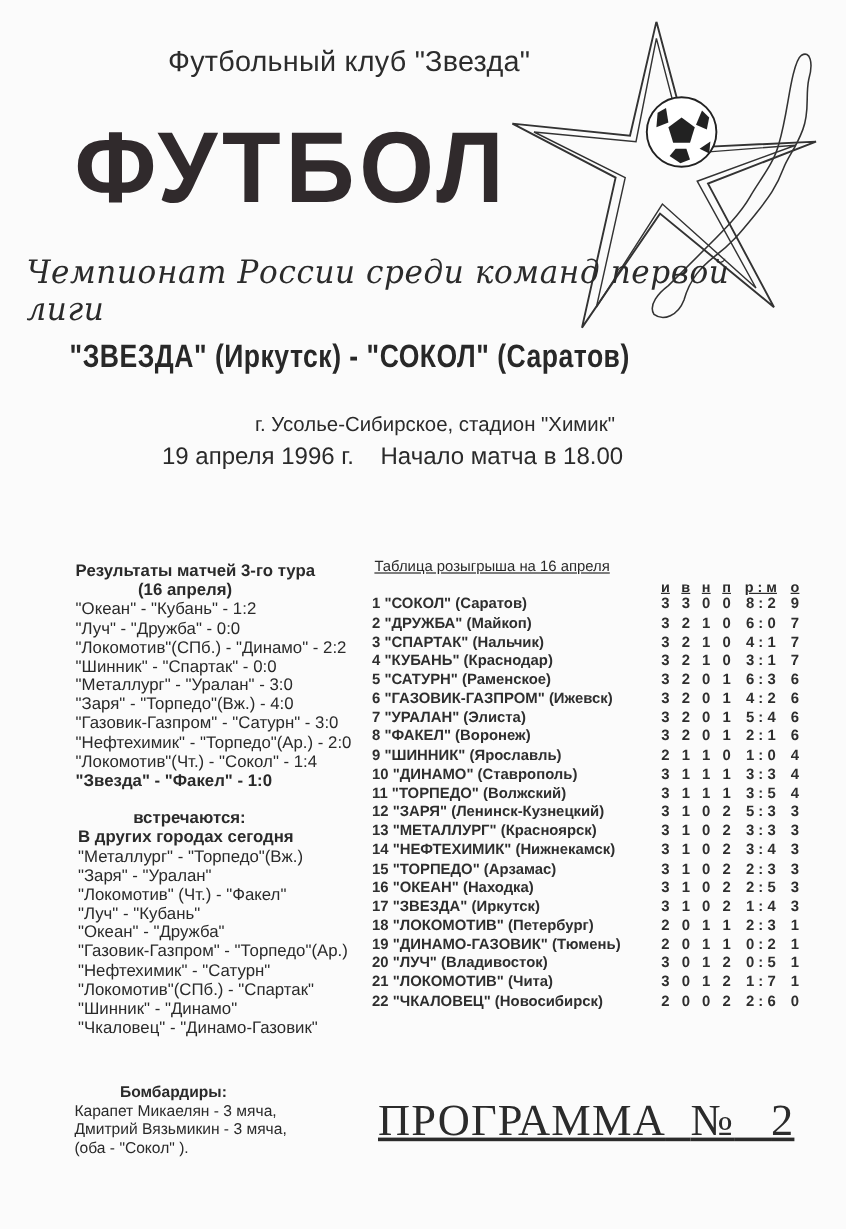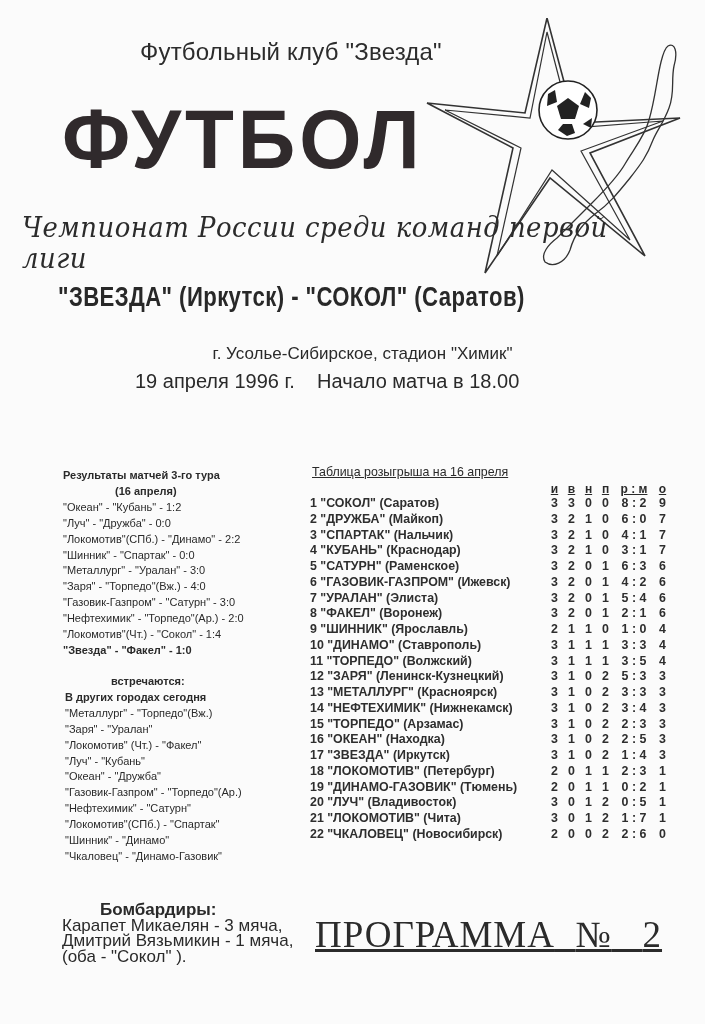--- a/index.html
+++ b/index.html
@@ -8,33 +8,33 @@
     color: #2a2a2a; font-family: "Liberation Sans", sans-serif;
   }
   .abs { position: absolute; }
   #club-name { left: 140px; top: 38px; font-size: 24px; color: #2c2c2c; letter-spacing: 0.2px; }
   #big-title { left: 62px; top: 100px; font-size: 80px; font-weight: bold; color: #302a2c; letter-spacing: 4px; line-height: 1; transform: scaleY(1.05); }
   #logo { left: 425px; top: 18px; width: 260px; height: 270px; }
   #subtitle { left: 22px; top: 212px; font-family: "DejaVu Serif", serif; font-style: italic; font-size: 27px; color: #2b2b2b; letter-spacing: 0.5px; transform: scaleX(0.96); transform-origin: left; }
   #match-title { left: 58px; top: 282px; font-size: 27px; font-weight: bold; color: #282828; transform: scaleX(0.82); transform-origin: left; letter-spacing: 0.5px; white-space: nowrap; }
   #venue { left: 0; width: 705px; top: 344px; text-align: center; font-size: 17px; padding-left: 20px; box-sizing: border-box; }
   #date-line { left: 135px; top: 370px; font-size: 20px; white-space: pre; }
-  .lefttxt { font-size: 11px; line-height: 15.9px; white-space: nowrap; }
+  .lefttxt { font-size: 14px; line-height: 15.9px; white-space: nowrap; }
   #results { left: 63px; top: 468px; }
   .b { font-weight: bold; }
   #others { left: 65px; top: 674px; }
   #table-sec { left: 310px; top: 465px; font-size: 12.4px; }
   #table-title { font-weight: normal; text-decoration: underline; margin-left: 2px; }
   table { border-collapse: collapse; margin-top: 2px; }
   td { padding: 0; height: 15.75px; line-height: 15.75px; font-weight: bold; white-space: nowrap; color: #2e2e2e; }
   td.team { width: 236px; }
   td.n { width: 17px; text-align: center; }
   td.g { width: 40px; text-align: center; }
   th { font-weight: bold; font-size: 12px; text-decoration: underline; padding: 0; height: 15px; }
-  #scorers { left: 62px; top: 902px; font-size: 17px; line-height: 15.6px; }
+  #scorers { left: 62px; top: 902px; font-size: 13px; line-height: 15.6px; }
   #scorers-title { font-weight: bold; padding-left: 38px; }
   #program { left: 315px; top: 913px; font-family: "Liberation Serif", serif; font-size: 37px; color: #2b2b2b; letter-spacing: 1px; white-space: pre; text-decoration: underline; }
 </style>
 </head>
 <body>
 
 <div id="club-name" class="abs">Футбольный клуб "Звезда"</div>
 
 <svg id="logo" class="abs" viewBox="0 0 260 270">
   <polygon points="122,0 100,95 2,85 88,130 60,255 125,160 220,238 165,135 255,100 150,105" fill="none" stroke="#333" stroke-width="1.6"></polygon>
@@ -298,17 +298,17 @@
           <td class="g">2 : 6</td>
           <td class="n">0</td>
         </tr>
       </tbody>
   </table>
 </div>
 
 <div id="scorers" class="abs">
   <div id="scorers-title">Бомбардиры:</div>
   <div>Карапет Микаелян - 3 мяча,</div>
-  <div>Дмитрий Вязьмикин - 1 мяча,</div>
+  <div>Дмитрий Вязьмикин - 3 мяча,</div>
   <div>(оба - "Сокол" ).</div>
 </div>
 
 <div id="program" class="abs"><span>ПРОГРАММА</span>  <span>№</span>   <span>2</span></div>
 
 </body></html>

